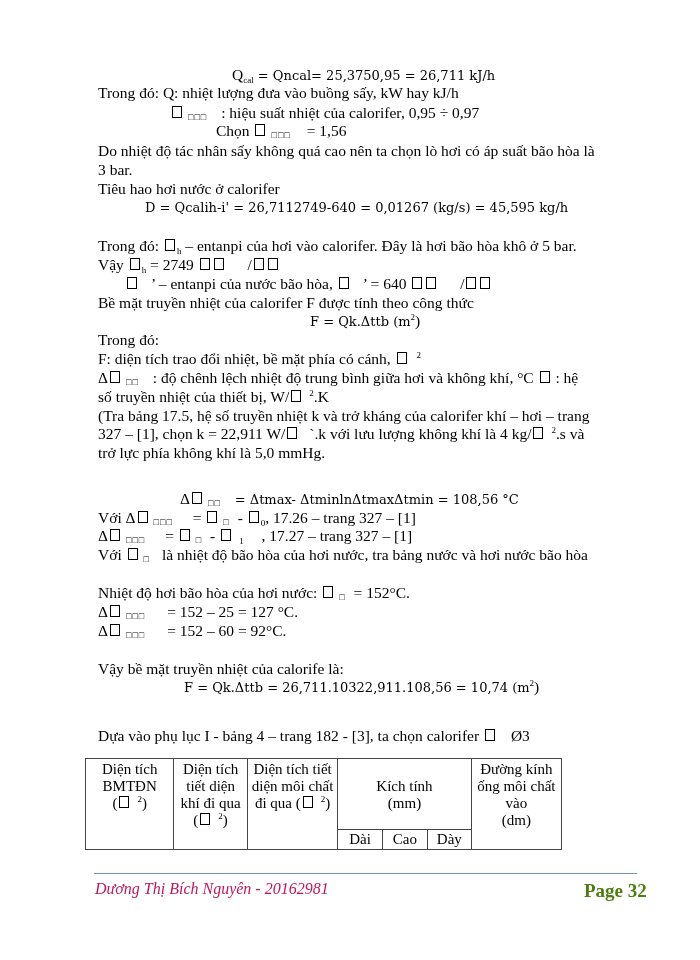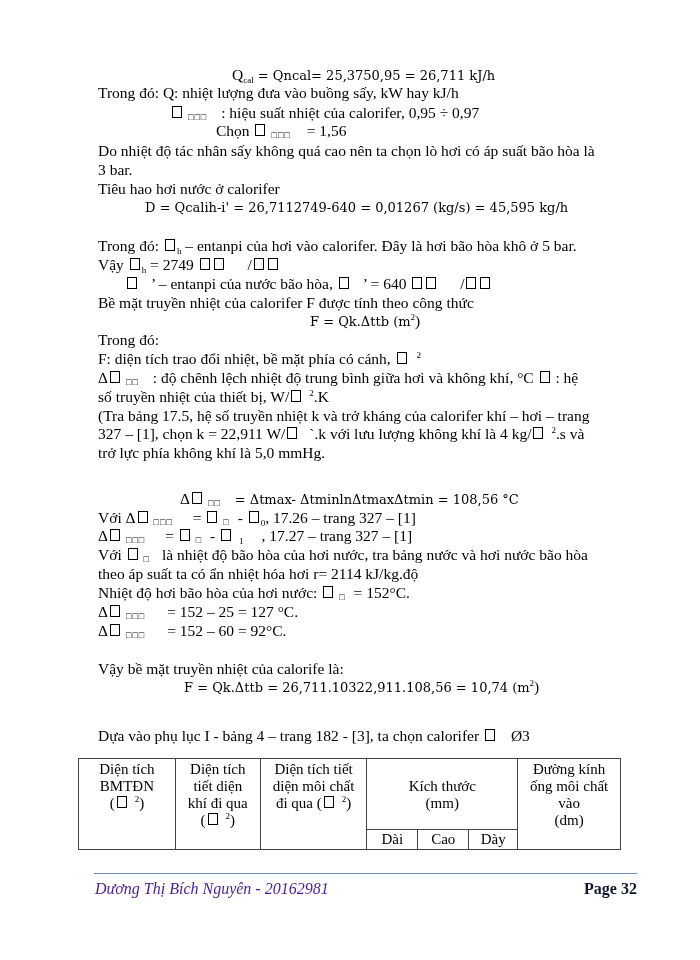--- a/index.html
+++ b/index.html
@@ -6,28 +6,28 @@
   body { width: 700px; height: 960px; position: relative; overflow: hidden;
          font-family: "Liberation Serif", "DejaVu Serif", serif; color: #000; }
   .page { position: absolute; left: 0; top: 0; width: 700px; height: 960px; }
   .line { position: absolute; font-size: 15.5px; line-height: 18px; white-space: nowrap; }
   .mathy { font-family: "DejaVu Serif", serif; font-size: 13px; }
   .box { display: inline-block; width: 8px; height: 10px; border: 1px solid #000; vertical-align: baseline; margin: 0 2px; }
   .tinybox { display: inline-block; font-size: 9px; letter-spacing: 1px; vertical-align: -2px; margin: 0 4px; }
   sup { font-size: 9px; vertical-align: 6px; line-height: 0; }
   sub { font-size: 9px; vertical-align: -3px; line-height: 0; }
 
-  table.spec { position: absolute; left: 78px; top: 758px; width: 543px; border-collapse: collapse;
+  table.spec { position: absolute; left: 85px; top: 758px; width: 477px; border-collapse: collapse;
                font-size: 15px; line-height: 17px; }
   table.spec td { border: 1px solid #444; text-align: center; vertical-align: top; padding: 2px 2px 0 2px; }
   table.spec td.sub { vertical-align: middle; padding: 0; height: 18px; }
 
   .footer-rule { position: absolute; left: 94px; top: 873px; width: 543px; height: 0; border-top: 1px solid #6f8fbf; }
-  .footer-left { position: absolute; left: 95px; top: 880px; font-style: italic; color: #4c1d95; font-size: 16px; }
-  .footer-right { position: absolute; left: 584px; top: 880px; font-weight: bold; color: #0f172a; font-size: 16px; }
+  .footer-left { position: absolute; left: 95px; top: 880px; font-style: italic; color: #be185d; font-size: 16px; }
+  .footer-right { position: absolute; left: 584px; top: 880px; font-weight: bold; color: #4d7c0f; font-size: 19px; }
   .arrow { display: inline-block; width: 44px; }
 </style>
 </head>
 <body>
 
 <div class="page">
 
   <div class="line" style="left:232px; top:66px;">
     <span>Q</span><sub>cal</sub><span class="mathy"> = Qncal= 25,3750,95 = 26,711 kJ/h</span>
   </div>
@@ -131,21 +131,20 @@
     <span class="box"></span><sub style="margin-left:6px;">1</sub>
     <span style="margin-left:14px;">,  17.27 – trang 327 – [1]</span>
   </div>
 
   <div class="line" style="left:98px; top:546px;">
     <span>Với</span>
     <span class="box"></span><span class="tinybox">□</span>
     <span style="margin-left:4px;">là nhiệt độ bão hòa của hơi nước, tra bảng nước và hơi nước bão hòa</span>
   </div>
 
-  <div class="line" style="left:98px; top:565px;">theo áp suất ta có ẩn nhiệt hóa hơi r= 2114 kJ/kg.độ</div>
 
   <div class="line" style="left:98px; top:584px;">
     <span>Nhiệt độ hơi bão hòa của hơi nước:</span>
     <span class="box"></span><span class="tinybox">□</span>
     <span>= 152°C.</span>
   </div>
 
   <div class="line" style="left:98px; top:603px;">
     <span>Δ</span><span class="box"></span><span class="tinybox">□□□</span>
     <span style="margin-left:14px;">= 152  – 25 = 127 °C.</span>
@@ -190,21 +189,21 @@
         <div>tiết diện</div>
         <div>khí đi qua</div>
         <div><span>(</span><span class="box"></span><sup style="margin-left:6px;">2</sup><span>)</span></div>
       </td>
       <td rowspan="2">
         <div>Diện tích tiết</div>
         <div>diện môi chất</div>
         <div><span>đi qua (</span><span class="box"></span><sup style="margin-left:6px;">2</sup><span>)</span></div>
       </td>
       <td colspan="3" style="vertical-align:middle; height:66px;">
-        <div>Kích thước</div>
+        <div>Kích tính</div>
         <div>(mm)</div>
       </td>
       <td rowspan="2">
         <div>Đường kính</div>
         <div>ống môi chất</div>
         <div>vào</div>
         <div>(dm)</div>
       </td>
     </tr>
     <tr>

